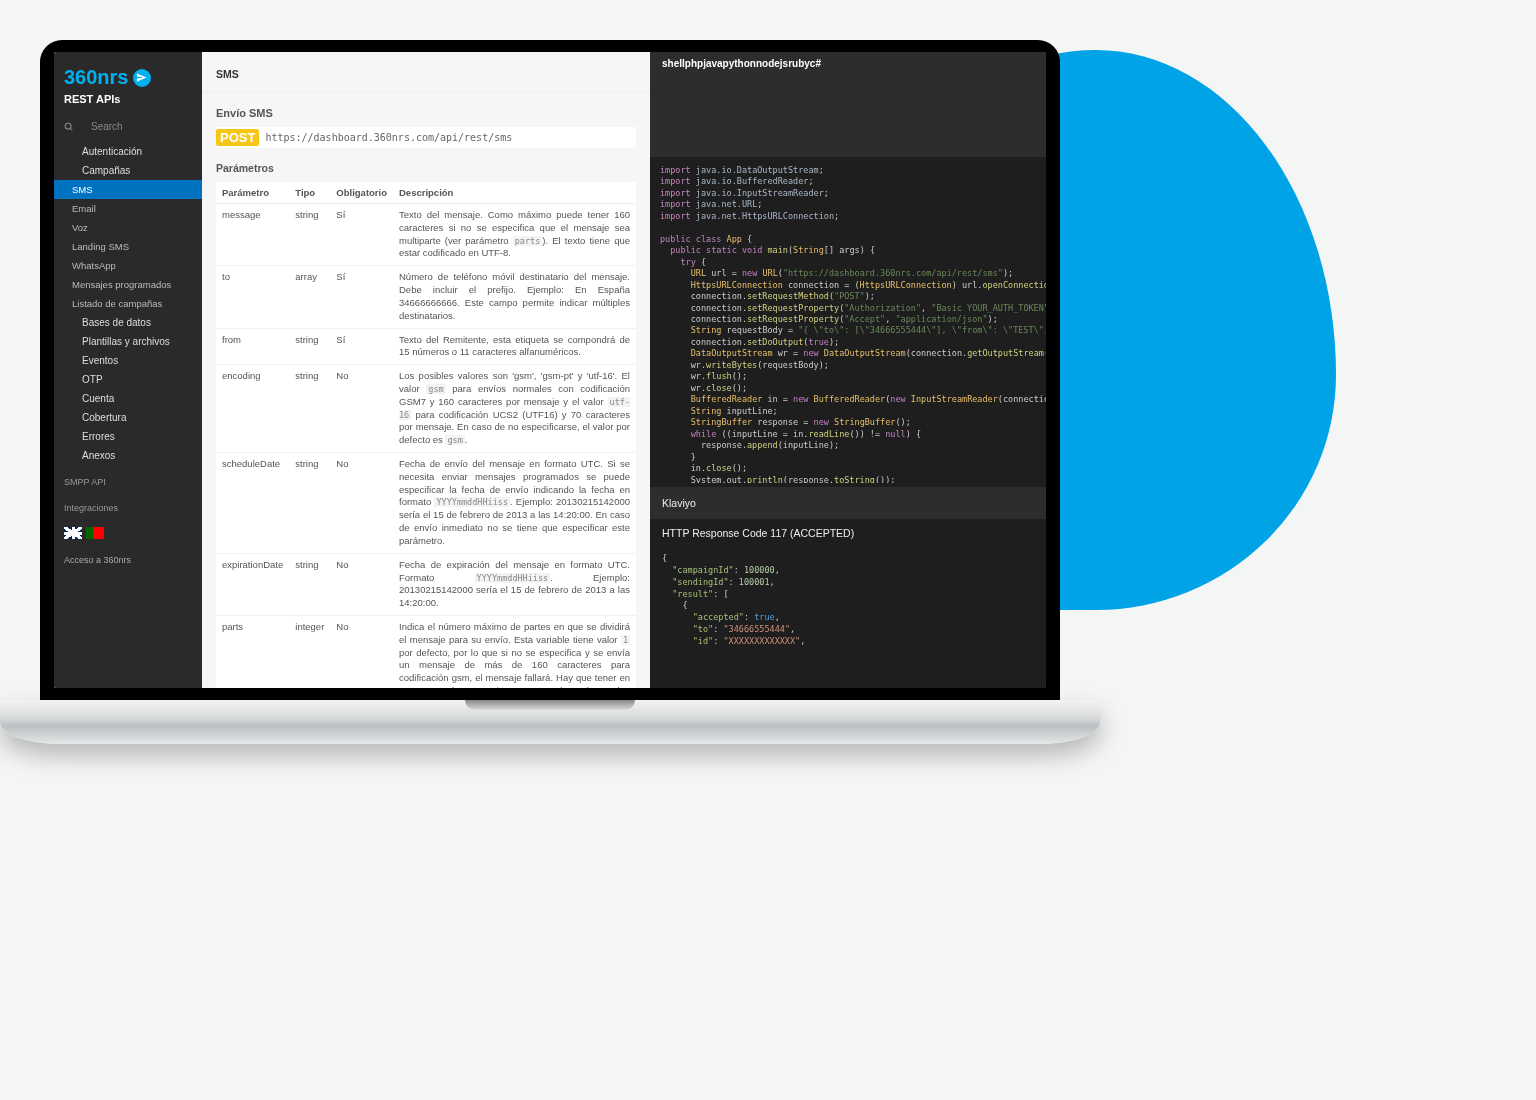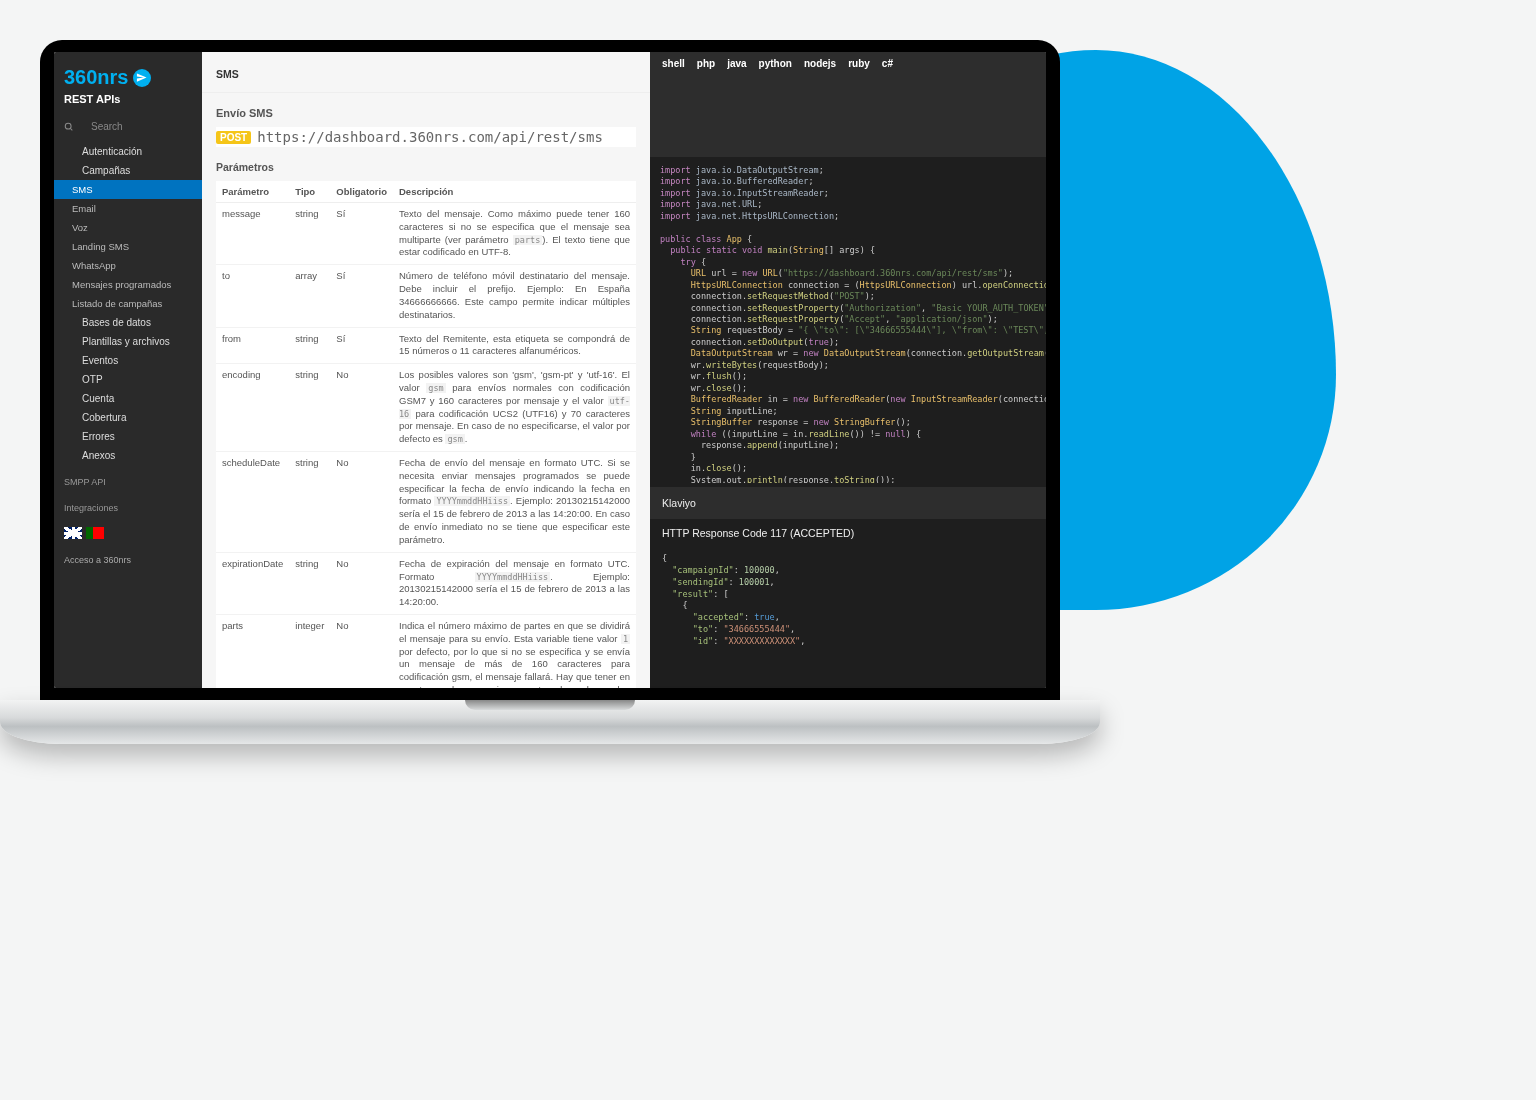--- a/index.html
+++ b/index.html
@@ -143,42 +143,42 @@
 .docs-header {
   padding: 16px 14px 12px;
   font-weight: 700;
   background:#f6f6f6;
   border-bottom: 1px solid #eee;
 }
 .docs-body { padding: 14px; background:#f6f6f6; }
 .h3 { font-weight:700; font-size:11px; color:#555; margin-bottom:8px; }
 .endpoint { background:#fff; padding:2px 0; margin-bottom:14px; display:flex; align-items:center; gap:6px;}
 .method-post {
-  background:#f5c518; color:#fff; font-size:10px; font-weight:700;
+  background:#f5c518; color:#fff; font-size:13px; font-weight:700;
   padding:1px 4px; border-radius:2px;
 }
-.endpoint code { font-family: Menlo, Consolas, monospace; font-size:14px; color:#666; }
+.endpoint code { font-family: Menlo, Consolas, monospace; font-size:10px; color:#666; }
 .params-title { font-weight:700; margin:6px 0 8px; color:#555; }
 .param-table { width:100%; border-collapse:collapse; font-size:9.5px; background:#fff;}
 .param-table th { text-align:left; padding:5px 6px; color:#555; font-weight:700; border-bottom:1px solid #eee;}
 .param-table td { padding:5px 6px; vertical-align:top; border-bottom:1px solid #f2f2f2; color:#555;}
 .param-table td.desc { text-align:justify; line-height:1.35; }
 .code-inline { font-family:Menlo,Consolas,monospace; font-size:8.5px; color:#888; background:#f3f3f3; padding:0 2px;}
 
 .code-panel {
   flex: 1;
   background: #1e1e1e;
   color: #ccc;
   font-family: Menlo, Consolas, monospace;
   font-size: 8.5px;
   overflow: hidden;
   display: flex; flex-direction: column;
 }
 .lang-tabs {
-  display:flex; gap:12px; padding:6px 12px;
+  display:flex; gap:0; padding:6px 12px;
   background:#2d2d2d; color:#fff; font-family:-apple-system,Arial,sans-serif;
   font-size:10px; font-weight:600;
 }
 .lang-tab { cursor:pointer; }
 .code-spacer { height:100px; background:#2d2d2d; }
 .code-body { padding:8px 10px; line-height:1.35; white-space:pre; overflow:hidden;}
 .t-keyword2 { color:#c080c0; }
 .t-string { color:#6a8759; }
 .t-type { color:#a9b7c6; }
 .t-method { color:#d0d080; }

